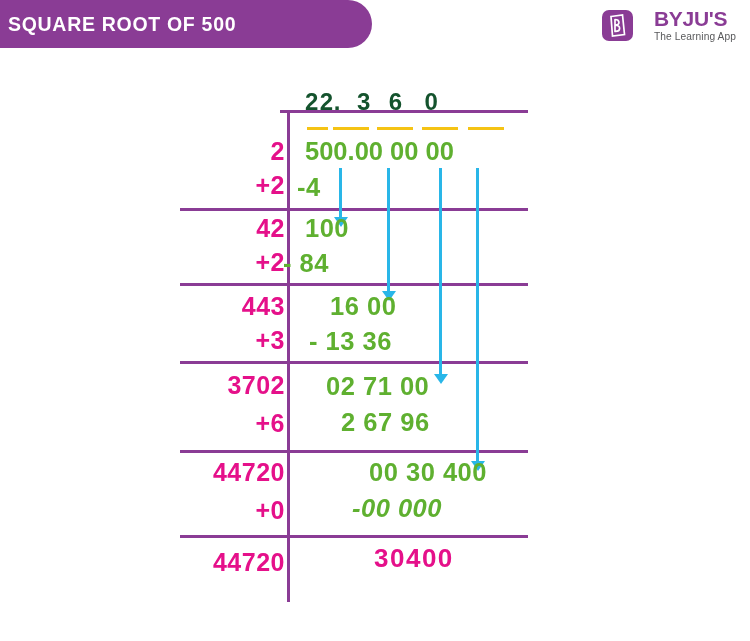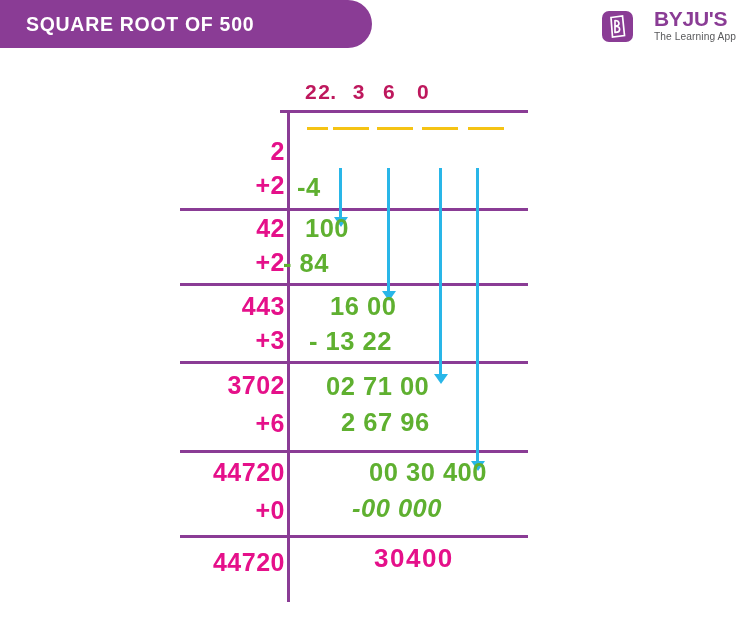--- a/index.html
+++ b/index.html
@@ -24,30 +24,30 @@
     border-top-right-radius: 26px;
     border-bottom-right-radius: 26px;
     display: flex;
     align-items: center;
   }
   #header-title {
     color: #ffffff;
     font-size: 19.5px;
     font-weight: bold;
     letter-spacing: 0.7px;
-    padding-left: 26px;
+    padding-left: 8px;
     white-space: nowrap;
   }
 
   
   #logo {
     position: absolute;
     right: 14px; top: 8px;
     display: flex;
-    align-items: flex-end;
+    align-items: center;
     gap: 21px;
   }
   #logo-mark {
     width: 31px; height: 31px;
     background: #8a3c95;
     border-radius: 7px;
     position: relative;
     flex: none;
   }
   #logo-mark svg { position: absolute; left: 0; top: 0; }
@@ -105,23 +105,23 @@
     position: absolute;
     color: #5fb030;
     font-size: 25.5px;
     font-weight: bold;
     white-space: nowrap;
     letter-spacing: 0.5px;
   }
 
   #quotient {
     position: absolute;
-    left: 305px; top: 80px;
-    color: #be185d;
-    font-size: 21px;
+    left: 305px; top: 88px;
+    color: #14532d;
+    font-size: 24px;
     font-weight: bold;
     white-space: nowrap;
     letter-spacing: 0.5px;
   }
   #quotient span { display: inline-block; }
 
   #remainder {
     position: absolute;
     left: 374px; top: 543px;
     color: #e5108a;
@@ -203,31 +203,32 @@
     </div>
   <div class="drop-arrow" style="left:439px; height:207px;">
       <span class="head"></span>
     </div>
   <div class="drop-arrow" style="left:476px; height:294px;">
       <span class="head"></span>
     </div>
 
   <div class="divisor" style="top:137px;">2</div>
   <div class="divisor" style="top:171px;">+2</div>
+  <div class="dividend-cell" style="left:305px; top:137px; letter-spacing:0px;">500.00 00 00</div>
   <div class="dividend-cell" style="left:297px; top:173px;">-4</div>
 
   <div class="divisor" style="top:214px;">42</div>
   <div class="divisor" style="top:248px;">+2</div>
   <div class="dividend-cell" style="left:305px; top:214px;">100</div>
   <div class="dividend-cell" style="left:283px; top:249px;">- 84</div>
 
   <div class="divisor" style="top:292px;">443</div>
   <div class="divisor" style="top:326px;">+3</div>
   <div class="dividend-cell" style="left:330px; top:292px;">16 00</div>
-  <div class="dividend-cell" style="left:309px; top:327px;">- 13 22</div>
+  <div class="dividend-cell" style="left:309px; top:327px;">- 13 36</div>
 
   <div class="divisor" style="top:371px;">3702</div>
   <div class="divisor" style="top:409px;">+6</div>
   <div class="dividend-cell" style="left:326px; top:372px;text-align:right;">02 71 00</div>
   <div class="dividend-cell" style="left:341px; top:408px;">2 67 96</div>
 
   <div class="divisor" style="top:458px;">44720</div>
   <div class="divisor" style="top:496px;">+0</div>
   <div class="dividend-cell" style="left:333px; top:458px;margin-left:36px;">00 30 400</div>
   <div class="dividend-cell" style="left:352px; top:494px;font-style:italic;">-00 000</div>

